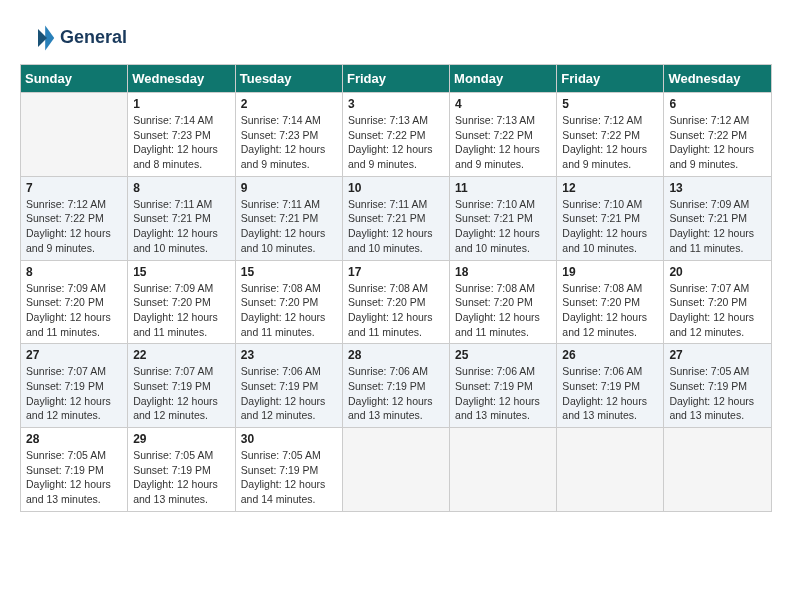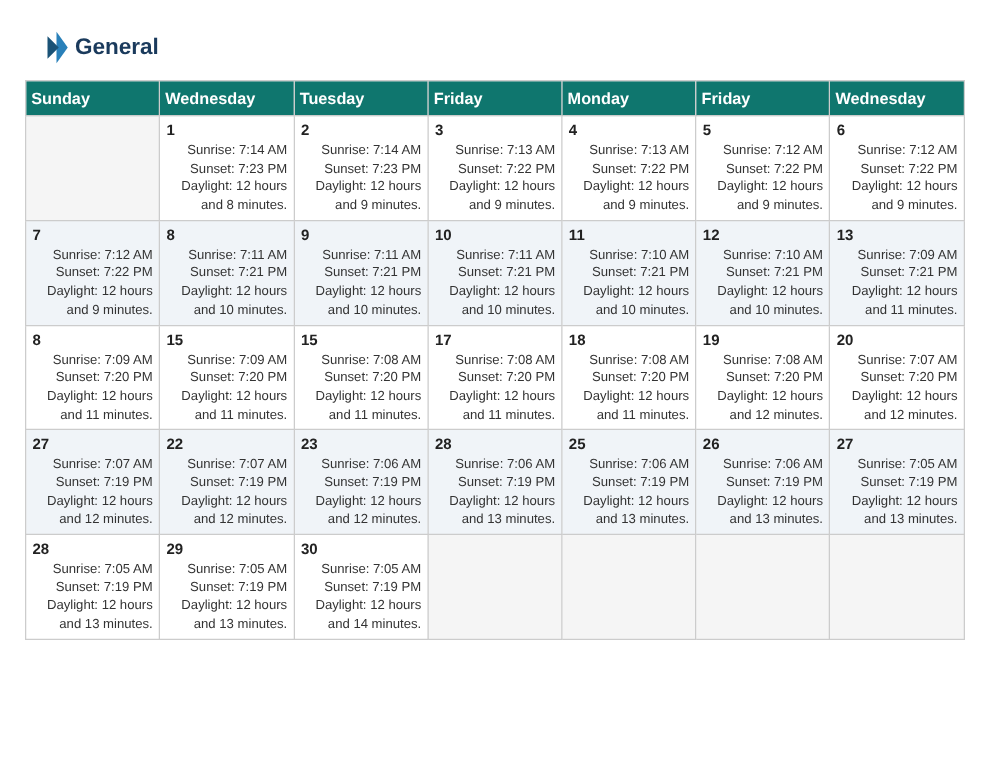--- a/index.html
+++ b/index.html
@@ -78,21 +78,20 @@
       font-size: 12px;
       font-weight: bold;
       color: #222;
       display: block;
       margin-bottom: 2px;
     }
     .day-detail {
       font-size: 10.5px;
       color: #333;
       line-height: 1.4;
-      text-align: right;
     }
     tr:nth-child(odd) td:not(.empty) {
       background: #fff;
     }
     tr:nth-child(even) td:not(.empty) {
       background: #f0f4f8;
     }
   </style>
 </head>
 <body>

